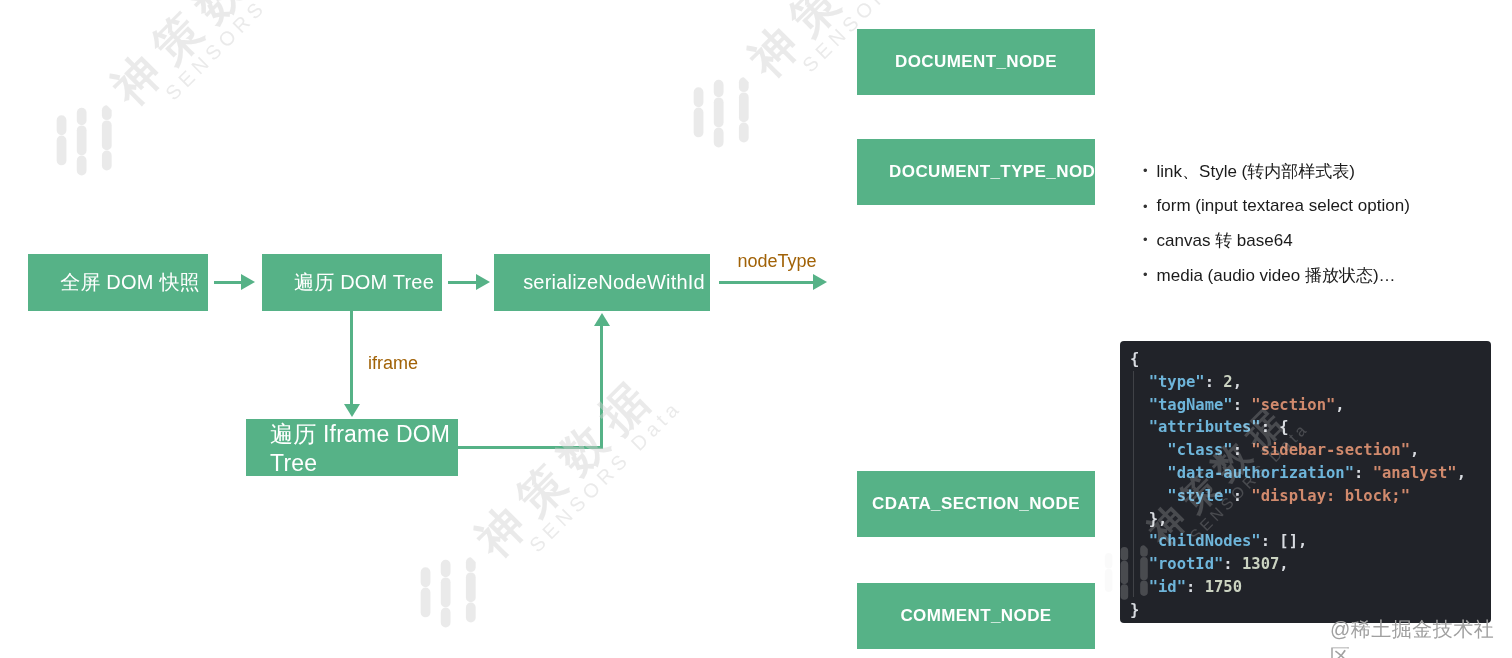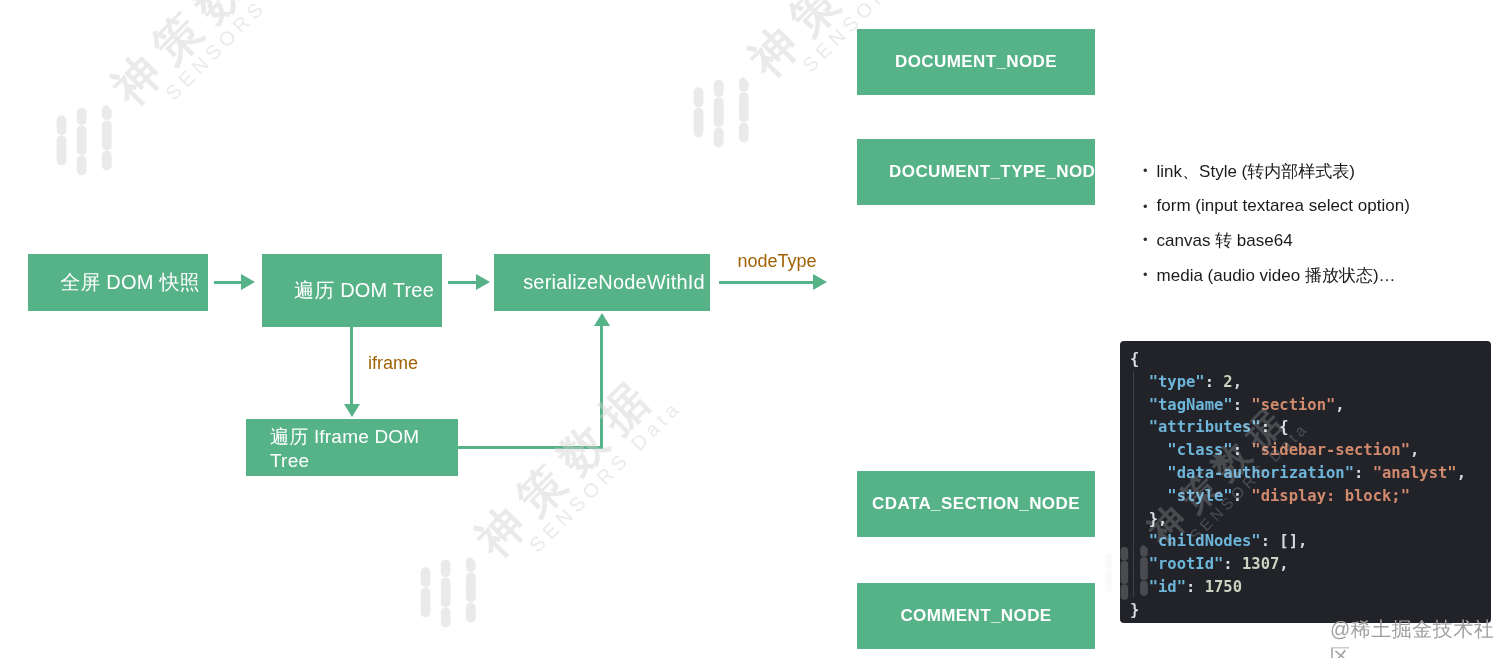--- a/index.html
+++ b/index.html
@@ -7,23 +7,23 @@
   body { font-family:"Liberation Sans","DejaVu Sans",sans-serif; }
   .stage { position:relative; width:1512px; height:658px; background:#ffffff; overflow:hidden; }
 
   
   .fbox {
     position:absolute; background:#56b287; color:#ffffff;
     display:flex; align-items:center; justify-content:center;
     font-size:20px; font-weight:500; letter-spacing:.2px; z-index:10;padding-left:24px;
   }
   .f1 { left:28px;  top:254px; width:180px; height:57px; }
-  .f2 { left:262px; top:254px; width:180px; height:73px; }
+  .f2 { left:262px; top:254px; width:180px; height:57px; }
   .f3 { left:494px; top:254px; width:216px; height:57px; }
-  .f4 { left:246px; top:419px; width:212px; height:57px; font-size:19px; }
+  .f4 { left:246px; top:419px; width:212px; height:57px; font-size:23px; }
 
   
   .nbox {
     position:absolute; left:857px; width:238px; height:66px;
     background:#56b287; color:#ffffff; display:flex; align-items:center; justify-content:center;
     font-size:17px; font-weight:bold; letter-spacing:.4px; z-index:10;
   }
   .n1 { top:29px; }  .n2 { top:139px;padding-left:44px; } .n3 { top:251px; }
   .n4 { top:360px; } .n5 { top:471px; } .n6 { top:583px; }
 

